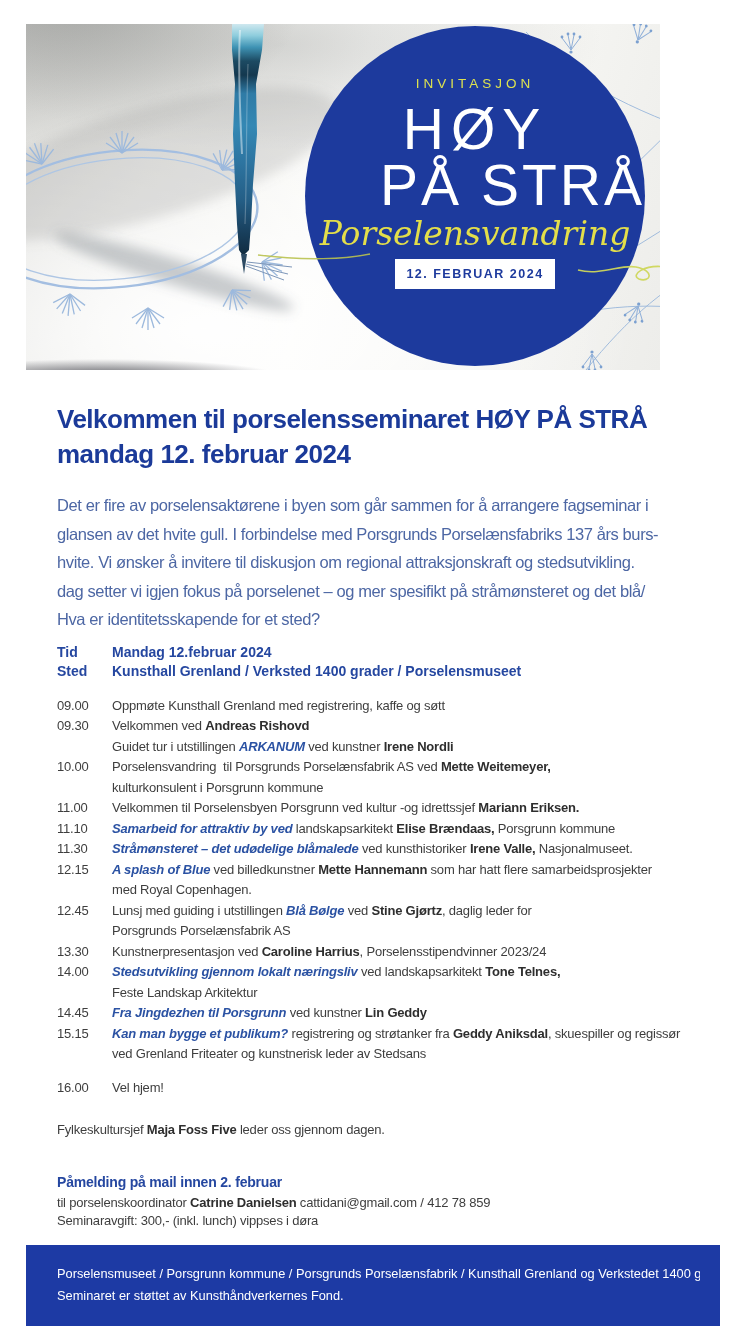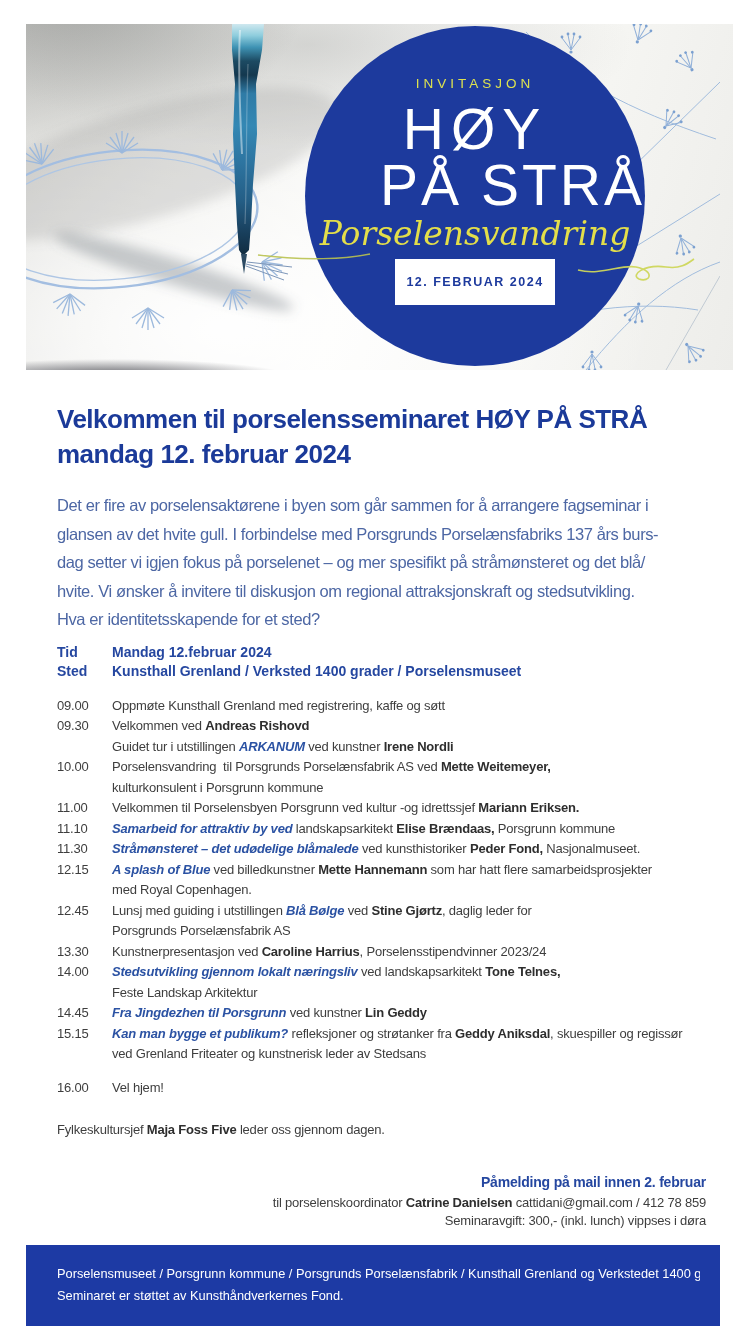--- a/index.html
+++ b/index.html
@@ -1,52 +1,52 @@
 <!DOCTYPE html>
 <html><head>
 <meta charset="utf-8">
 <style>
   html,body{margin:0;padding:0;background:#ffffff;}
   .page{position:relative;width:746px;height:1326px;background:#ffffff;overflow:hidden;
         font-family:"Liberation Sans",sans-serif;}
 
   
-  .hero{position:relative;margin:24px 20px 0 26px;width:707px;height:346px;overflow:hidden;
+  .hero{position:relative;margin:24px 20px 0 26px;width:634px;height:346px;overflow:hidden;
     background:
       radial-gradient(ellipse 300px 30px at 12% 102%, rgba(40,41,50,0.8), rgba(40,41,50,0) 60%),
       radial-gradient(ellipse 420px 300px at 6% -14%, rgba(108,110,108,0.55), rgba(108,110,108,0) 58%),
       radial-gradient(ellipse 520px 170px at 40% 6%, rgba(148,150,148,0.35), rgba(148,150,148,0) 62%),
       radial-gradient(ellipse 620px 300px at 28% 88%, rgba(255,255,255,0.95), rgba(255,255,255,0) 70%),
       linear-gradient(105deg,#dededb 0%,#efefec 22%,#fbfbf9 48%,#f6f6f3 72%,#ededea 100%);}
   .hero-svg{position:absolute;left:0;top:0;}
   .circle{position:absolute;left:279px;top:2px;width:340px;height:340px;border-radius:50%;
           background:#1d3a9d;text-align:center;box-sizing:border-box;padding-top:50px;}
   .inv{font-size:13.5px;letter-spacing:4px;color:#dde24f;font-weight:400;}
   .big{font-size:57px;line-height:56px;letter-spacing:7px;color:#ffffff;font-weight:200;margin-top:10px;}
   .big2{font-size:57px;line-height:56px;letter-spacing:3px;color:#ffffff;font-weight:200;margin-top:0px;text-align:right;}
   .script{font-family:"DejaVu Serif",serif;font-style:italic;font-size:33px;line-height:38px;
           color:#e3de4a;margin-top:2px;}
   .badge{display:inline-block;margin-top:6px;background:#ffffff;color:#1d3a9d;
-         font-size:12.5px;font-weight:700;letter-spacing:1.5px;padding:16px 11px;}
+         font-size:12.5px;font-weight:700;letter-spacing:1.5px;padding:8px 11px;}
   .swirl{position:absolute;left:0;top:0;pointer-events:none;}
 
   
   .main{margin:32px 40px 0 57px;}
   .heading{font-size:26px;line-height:35px;font-weight:700;letter-spacing:-0.5px;color:#1b3a99;}
   .intro{margin-top:19px;font-size:16.5px;line-height:28.5px;letter-spacing:-0.4px;color:#4d67a4;}
   .meta{margin-top:9px;font-size:14px;font-weight:700;color:#2547a0;}
   .meta-row{display:grid;grid-template-columns:55px 1fr;line-height:19px;}
   .schedule{margin-top:15px;font-size:13px;letter-spacing:-0.2px;color:#3e3e3e;}
   .sch-row{display:grid;grid-template-columns:55px 1fr;line-height:20.5px;}
   .sch-row.gap{margin-top:13px;}
   .desc{white-space:pre-wrap;}
   .seg-b{font-weight:700;color:#2e2e2e;}
   .seg-t{font-weight:700;font-style:italic;color:#2b52a3;}
   .host{margin-top:24px;font-size:13px;letter-spacing:-0.2px;color:#3e3e3e;}
-  .signup{margin-top:36px;font-size:13px;letter-spacing:-0.2px;color:#3e3e3e;line-height:17.5px;text-align:right;}
+  .signup{margin-top:36px;font-size:13px;letter-spacing:-0.2px;color:#3e3e3e;line-height:17.5px;}
   .signup-h{font-size:14px;font-weight:700;color:#2547a0;line-height:19px;margin-bottom:2px;}
 
   
   .footerbar{margin:16px 26px 0 26px;background:#1d3aa4;color:#ffffff;
              padding:18px 20px 25px 31px;font-size:12.8px;line-height:22px;}
   .footerbar .title{font-size:13.5px;font-weight:700;letter-spacing:0.4px;}
   .footerbar .line{white-space:nowrap;overflow:hidden;}
 </style>
 </head>
 <body>
@@ -161,22 +161,22 @@
 
   <div class="main">
     <div class="heading">
       <div>Velkommen til porselensseminaret HØY PÅ STRÅ</div>
       <div>mandag 12. februar 2024</div>
     </div>
 
     <div class="intro">
         <div>Det er fire av porselensaktørene i byen som går sammen for å arrangere fagseminar i</div>
         <div>glansen av det hvite gull. I forbindelse med Porsgrunds Porselænsfabriks 137 års burs-</div>
+        <div>hvite. Vi ønsker å invitere til diskusjon om regional attraksjonskraft og stedsutvikling.</div>
         <div>dag setter vi igjen fokus på porselenet – og mer spesifikt på stråmønsteret og det blå/</div>
-        <div>hvite. Vi ønsker å invitere til diskusjon om regional attraksjonskraft og stedsutvikling.</div>
         <div>Hva er identitetsskapende for et sted?</div>
       </div>
 
     <div class="meta">
         <div class="meta-row">
           <span>Tid</span>
           <span>Mandag 12.februar 2024</span>
         </div>
         <div class="meta-row">
           <span>Sted</span>
@@ -202,21 +202,21 @@
         <div class="sch-row">
           <span>11.00</span>
           <div class="desc"><span>Velkommen til Porselensbyen Porsgrunn ved kultur -og idrettssjef </span><span class="seg-b">Mariann Eriksen.</span></div>
         </div>
         <div class="sch-row">
           <span>11.10</span>
           <div class="desc"><span class="seg-t">Samarbeid for attraktiv by ved </span><span>landskapsarkitekt </span><span class="seg-b">Elise Brændaas,</span><span> Porsgrunn kommune</span></div>
         </div>
         <div class="sch-row">
           <span>11.30</span>
-          <div class="desc"><span class="seg-t">Stråmønsteret – det udødelige blåmalede</span><span> ved kunsthistoriker </span><span class="seg-b">Peder Fond,</span><span> Nasjonalmuseet.</span></div>
+          <div class="desc"><span class="seg-t">Stråmønsteret – det udødelige blåmalede</span><span> ved kunsthistoriker </span><span class="seg-b">Irene Valle,</span><span> Nasjonalmuseet.</span></div>
         </div>
         <div class="sch-row">
           <span>12.15</span>
           <div class="desc"><span class="seg-t">A splash of Blue</span><span> ved billedkunstner </span><span class="seg-b">Mette Hannemann</span><span> som har hatt flere samarbeidsprosjekter
 med Royal Copenhagen.</span></div>
         </div>
         <div class="sch-row">
           <span>12.45</span>
           <div class="desc"><span>Lunsj med guiding i utstillingen </span><span class="seg-t">Blå Bølge</span><span> ved </span><span class="seg-b">Stine Gjørtz</span><span>, daglig leder for
 Porsgrunds Porselænsfabrik AS</span></div>
@@ -229,21 +229,21 @@
           <span>14.00</span>
           <div class="desc"><span class="seg-t">Stedsutvikling gjennom lokalt næringsliv</span><span> ved landskapsarkitekt </span><span class="seg-b">Tone Telnes,</span><span>
 Feste Landskap Arkitektur</span></div>
         </div>
         <div class="sch-row">
           <span>14.45</span>
           <div class="desc"><span class="seg-t">Fra Jingdezhen til Porsgrunn</span><span> ved kunstner </span><span class="seg-b">Lin Geddy</span></div>
         </div>
         <div class="sch-row">
           <span>15.15</span>
-          <div class="desc"><span class="seg-t">Kan man bygge et publikum?</span><span> refleksjoner og strøtanker fra </span><span class="seg-b">Geddy Aniksdal</span><span>, skuespiller og regissør
+          <div class="desc"><span class="seg-t">Kan man bygge et publikum?</span><span> registrering og strøtanker fra </span><span class="seg-b">Geddy Aniksdal</span><span>, skuespiller og regissør
 ved Grenland Friteater og kunstnerisk leder av Stedsans</span></div>
         </div>
         <div class="sch-row gap">
           <span>16.00</span>
           <div class="desc"><span>Vel hjem!</span></div>
         </div>
       </div>
 
     <div class="host"><span>Fylkeskultursjef </span><span class="seg-b">Maja Foss Five</span><span> leder oss gjennom dagen.</span></div>
 

